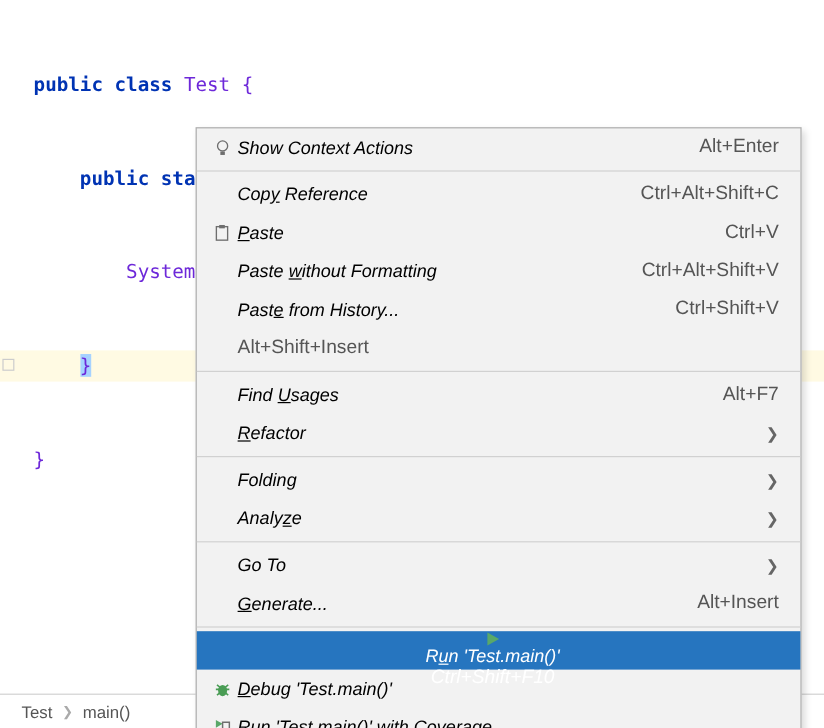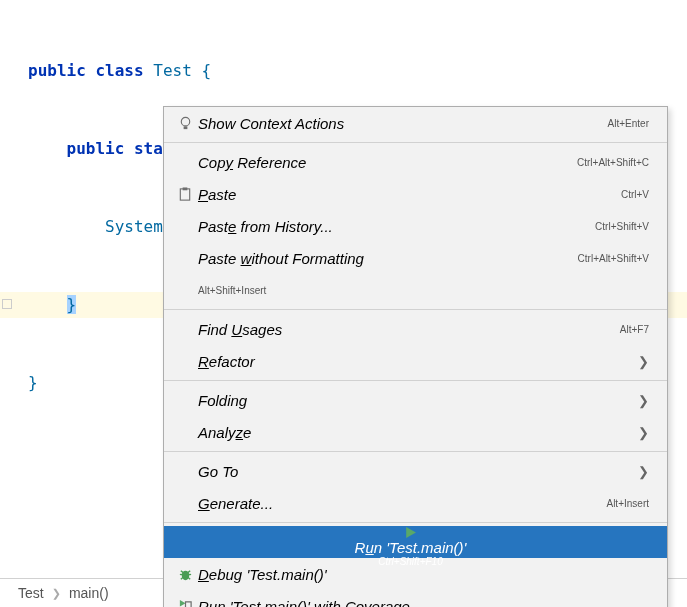--- a/index.html
+++ b/index.html
@@ -17,21 +17,21 @@
   line-height: 26px;
   font-family: "Consolas", "Microsoft YaHei", monospace;
   font-size: 16px;
   white-space: pre;
 }
 .editor-line { padding-left: 28px; position: relative; }
 .kw { color: #0033b3; font-weight: bold; }
 .kw-italic { color: #0033b3; font-weight: bold; font-style: italic; }
 .out { color: #871094; font-style: italic; font-weight: bold; }
 .str { color: #067d17; font-weight: bold; }
-.plain { color: #0369a1; }
+.plain { color: #6d28d9; }
 .sel { background: #a6d2ff; }
 .hl-line { background: #fffae3; }
 .gutter-mark {
   position: absolute;
   left: 2px;
   top: 7px;
   width: 10px;
   height: 10px;
   border: 1px solid #ccc;
 }
@@ -75,21 +75,21 @@
 .menu-icon {
   width: 26px;
   display: flex;
   justify-content: center;
   align-items: center;
   color: #6e6e6e;
 }
 .menu-item.selected .menu-icon { color: #fff; }
 .menu-label { flex: 1; font-style: italic; }
 .menu-label u { text-decoration: underline; }
-.menu-shortcut { color: #555; font-size: 10px; }
+.menu-shortcut { color: #555; font-size: 16px; }
 .menu-item.selected .menu-shortcut { color: #fff; font-style: italic; }
 .menu-sep {
   height: 1px;
   background: #d1d1d1;
   margin: 3px 0;
 }
 .chev { color: #666; font-size: 13px; }
 svg { display: block; }
 </style>
 </head>
@@ -136,28 +136,28 @@
           <rect x="2" y="2" width="10" height="12" fill="none" stroke="currentColor" stroke-width="1.2"></rect>
           <rect x="4.5" y="0.5" width="5" height="3" fill="currentColor"></rect>
         </svg>
     </span>
     <span class="menu-label"><u>P</u><span>aste</span></span>
     <span class="menu-shortcut">Ctrl+V</span>
   </div>
 
   <div class="menu-item">
     <span class="menu-icon"></span>
+    <span class="menu-label"><span>Paste </span><u>w</u><span>ithout Formatting</span></span>
+    <span class="menu-shortcut">Ctrl+Alt+Shift+V</span>
+  </div>
+
+  <div class="menu-item">
+    <span class="menu-icon"></span>
     <span class="menu-label"><span>Past</span><u>e</u><span> from History...</span></span>
     <span class="menu-shortcut">Ctrl+Shift+V</span>
-  </div>
-
-  <div class="menu-item">
-    <span class="menu-icon"></span>
-    <span class="menu-label"><span>Paste </span><u>w</u><span>ithout Formatting</span></span>
-    <span class="menu-shortcut">Ctrl+Alt+Shift+V</span>
   </div>
 
   <div class="menu-item">
     <span class="menu-icon"></span>
     <span class="menu-shortcut">Alt+Shift+Insert</span>
   </div>
 
   <div class="menu-sep"></div>
 
   <div class="menu-item">

